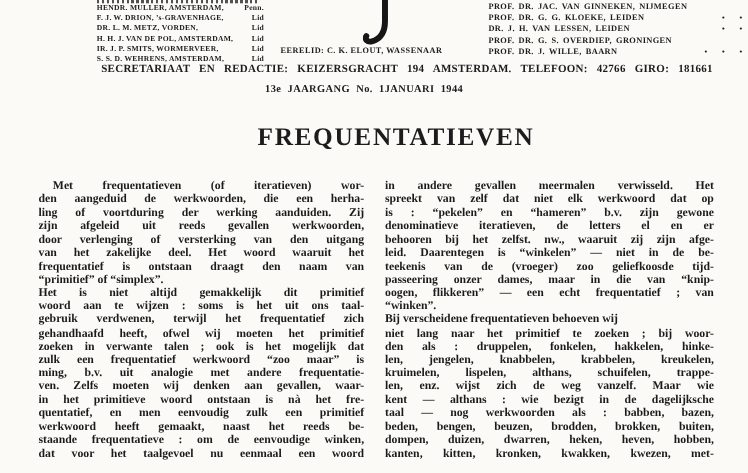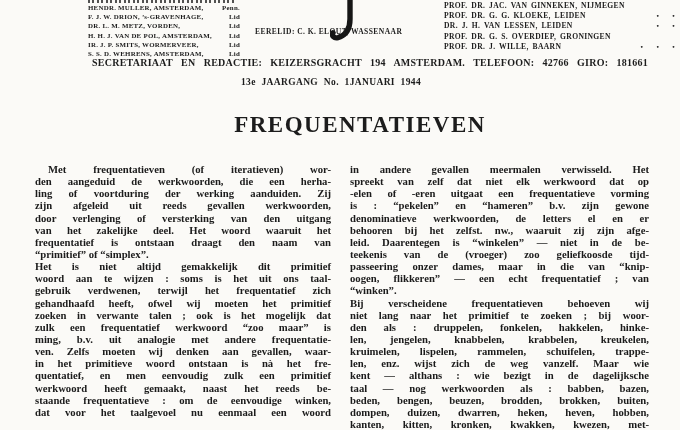--- a/index.html
+++ b/index.html
@@ -18,21 +18,21 @@
     opacity:.75;
   }
   .board-left{
     position:absolute;top:3px;left:88px;width:152px;
     font-size:6.9px;font-weight:bold;line-height:9.2px;
     letter-spacing:.25px;
   }
   .brow{display:flex;justify-content:space-between;white-space:nowrap;}
   .bigj{position:absolute;left:330px;top:0;}
   .eerelid{
-    position:absolute;top:27px;left:255px;width:180px;
+    position:absolute;top:41px;left:255px;width:180px;
     font-size:7.5px;font-weight:bold;letter-spacing:.45px;white-space:nowrap;
   }
   .board-right{
     position:absolute;top:1px;left:444px;width:248px;
     font-size:7.6px;font-weight:bold;line-height:10.2px;
     letter-spacing:.35px;word-spacing:1.5px;
   }
   .erow{display:flex;white-space:nowrap;align-items:center;}
   .dots{margin-left:auto;word-spacing:11px;padding-right:1px;font-size:7px;}
   .secretariat{
@@ -195,25 +195,24 @@
         <div class="bodyline">staande frequentatieve : om de eenvoudige winken,</div>
 
         <div class="bodyline">dat voor het taalgevoel nu eenmaal een woord</div>
       </div>
     <div class="col" id="col-right">
 
         <div class="bodyline">in andere gevallen meermalen verwisseld. Het</div>
 
         <div class="bodyline">spreekt van zelf dat niet elk werkwoord dat op</div>
 
-        <div class="bodyline">-elen of -eren uitgaat een frequentatieve vorming</div>
 
         <div class="bodyline">is : “pekelen” en “hameren” b.v. zijn gewone</div>
 
-        <div class="bodyline">denominatieve werkwoorden, de letters el en er</div>
+        <div class="bodyline">denominatieve iteratieven, de letters el en er</div>
 
         <div class="bodyline">behooren bij het zelfst. nw., waaruit zij zijn afge-</div>
 
         <div class="bodyline">leid. Daarentegen is “winkelen” — niet in de be-</div>
 
         <div class="bodyline">teekenis van de (vroeger) zoo geliefkoosde tijd-</div>
 
         <div class="bodyline">passeering onzer dames, maar in die van “knip-</div>
 
         <div class="bodyline">oogen, flikkeren” — een echt frequentatief ; van</div>
@@ -221,21 +220,21 @@
         <div class="bodyline">“winken”.</div>
 
         <div class="bodyline">Bij verscheidene frequentatieven behoeven wij</div>
 
         <div class="bodyline">niet lang naar het primitief te zoeken ; bij woor-</div>
 
         <div class="bodyline">den als : druppelen, fonkelen, hakkelen, hinke-</div>
 
         <div class="bodyline">len, jengelen, knabbelen, krabbelen, kreukelen,</div>
 
-        <div class="bodyline">kruimelen, lispelen, rammelen, schuifelen, trappe-</div>
+        <div class="bodyline">kruimelen, lispelen, althans, schuifelen, trappe-</div>
 
         <div class="bodyline">len, enz. wijst zich de weg vanzelf. Maar wie</div>
 
         <div class="bodyline">kent — althans : wie bezigt in de dagelijksche</div>
 
         <div class="bodyline">taal — nog werkwoorden als : babben, bazen,</div>
 
         <div class="bodyline">beden, bengen, beuzen, brodden, brokken, buiten,</div>
 
         <div class="bodyline">dompen, duizen, dwarren, heken, heven, hobben,</div>

